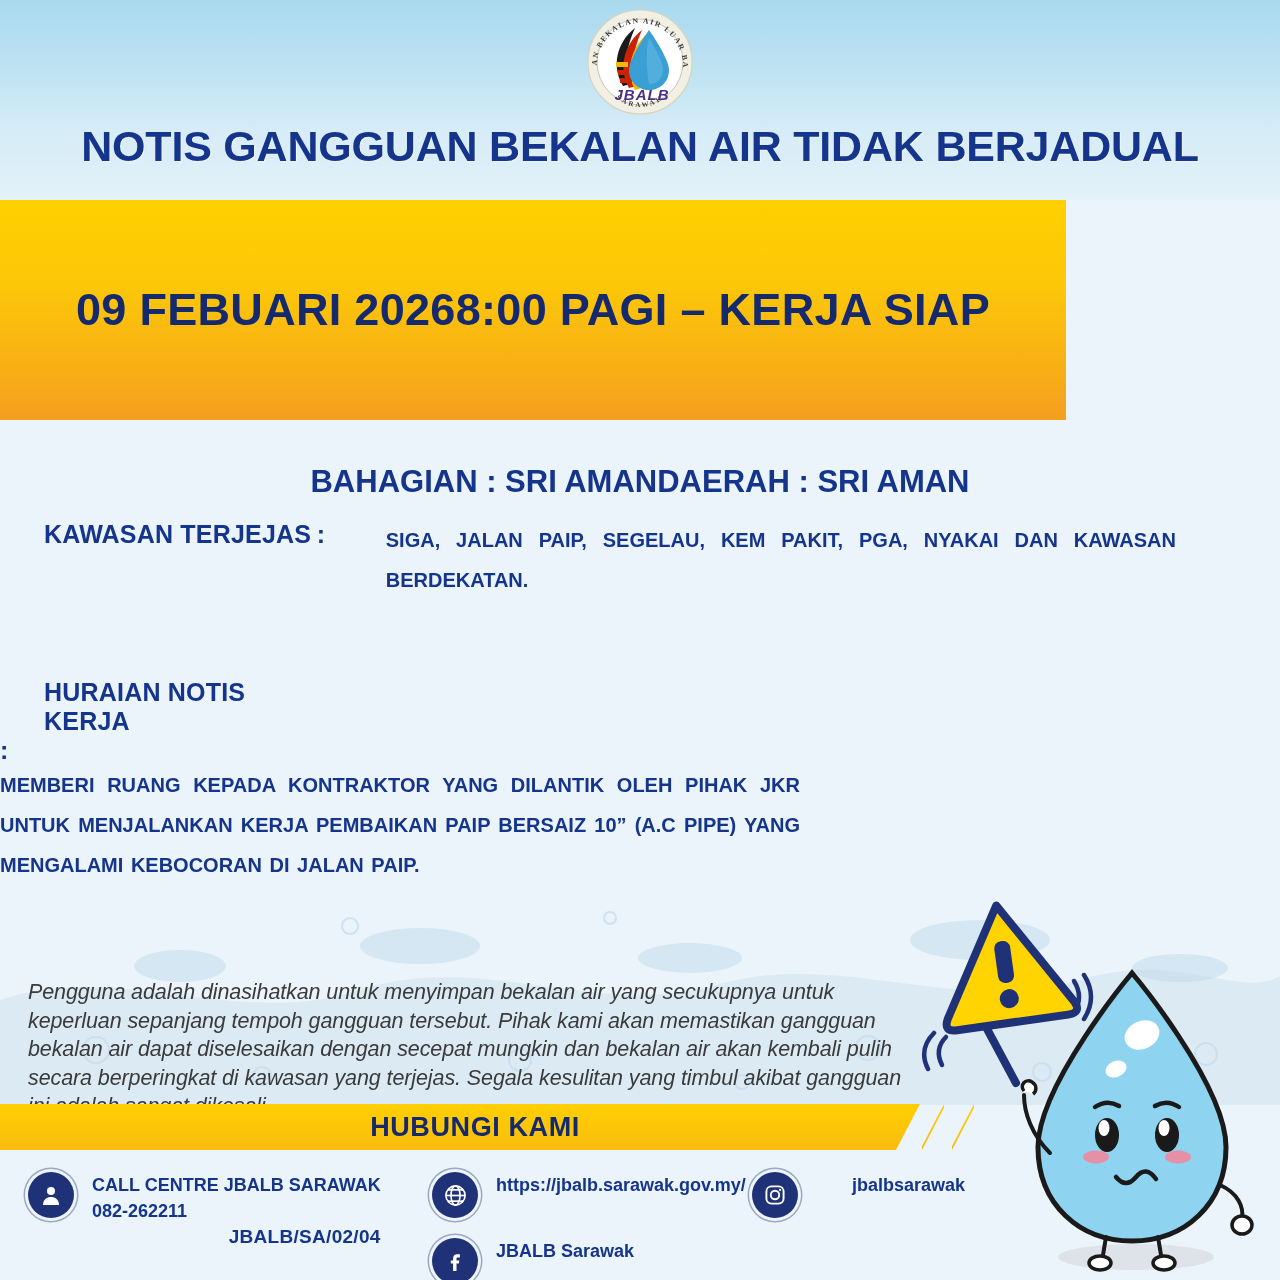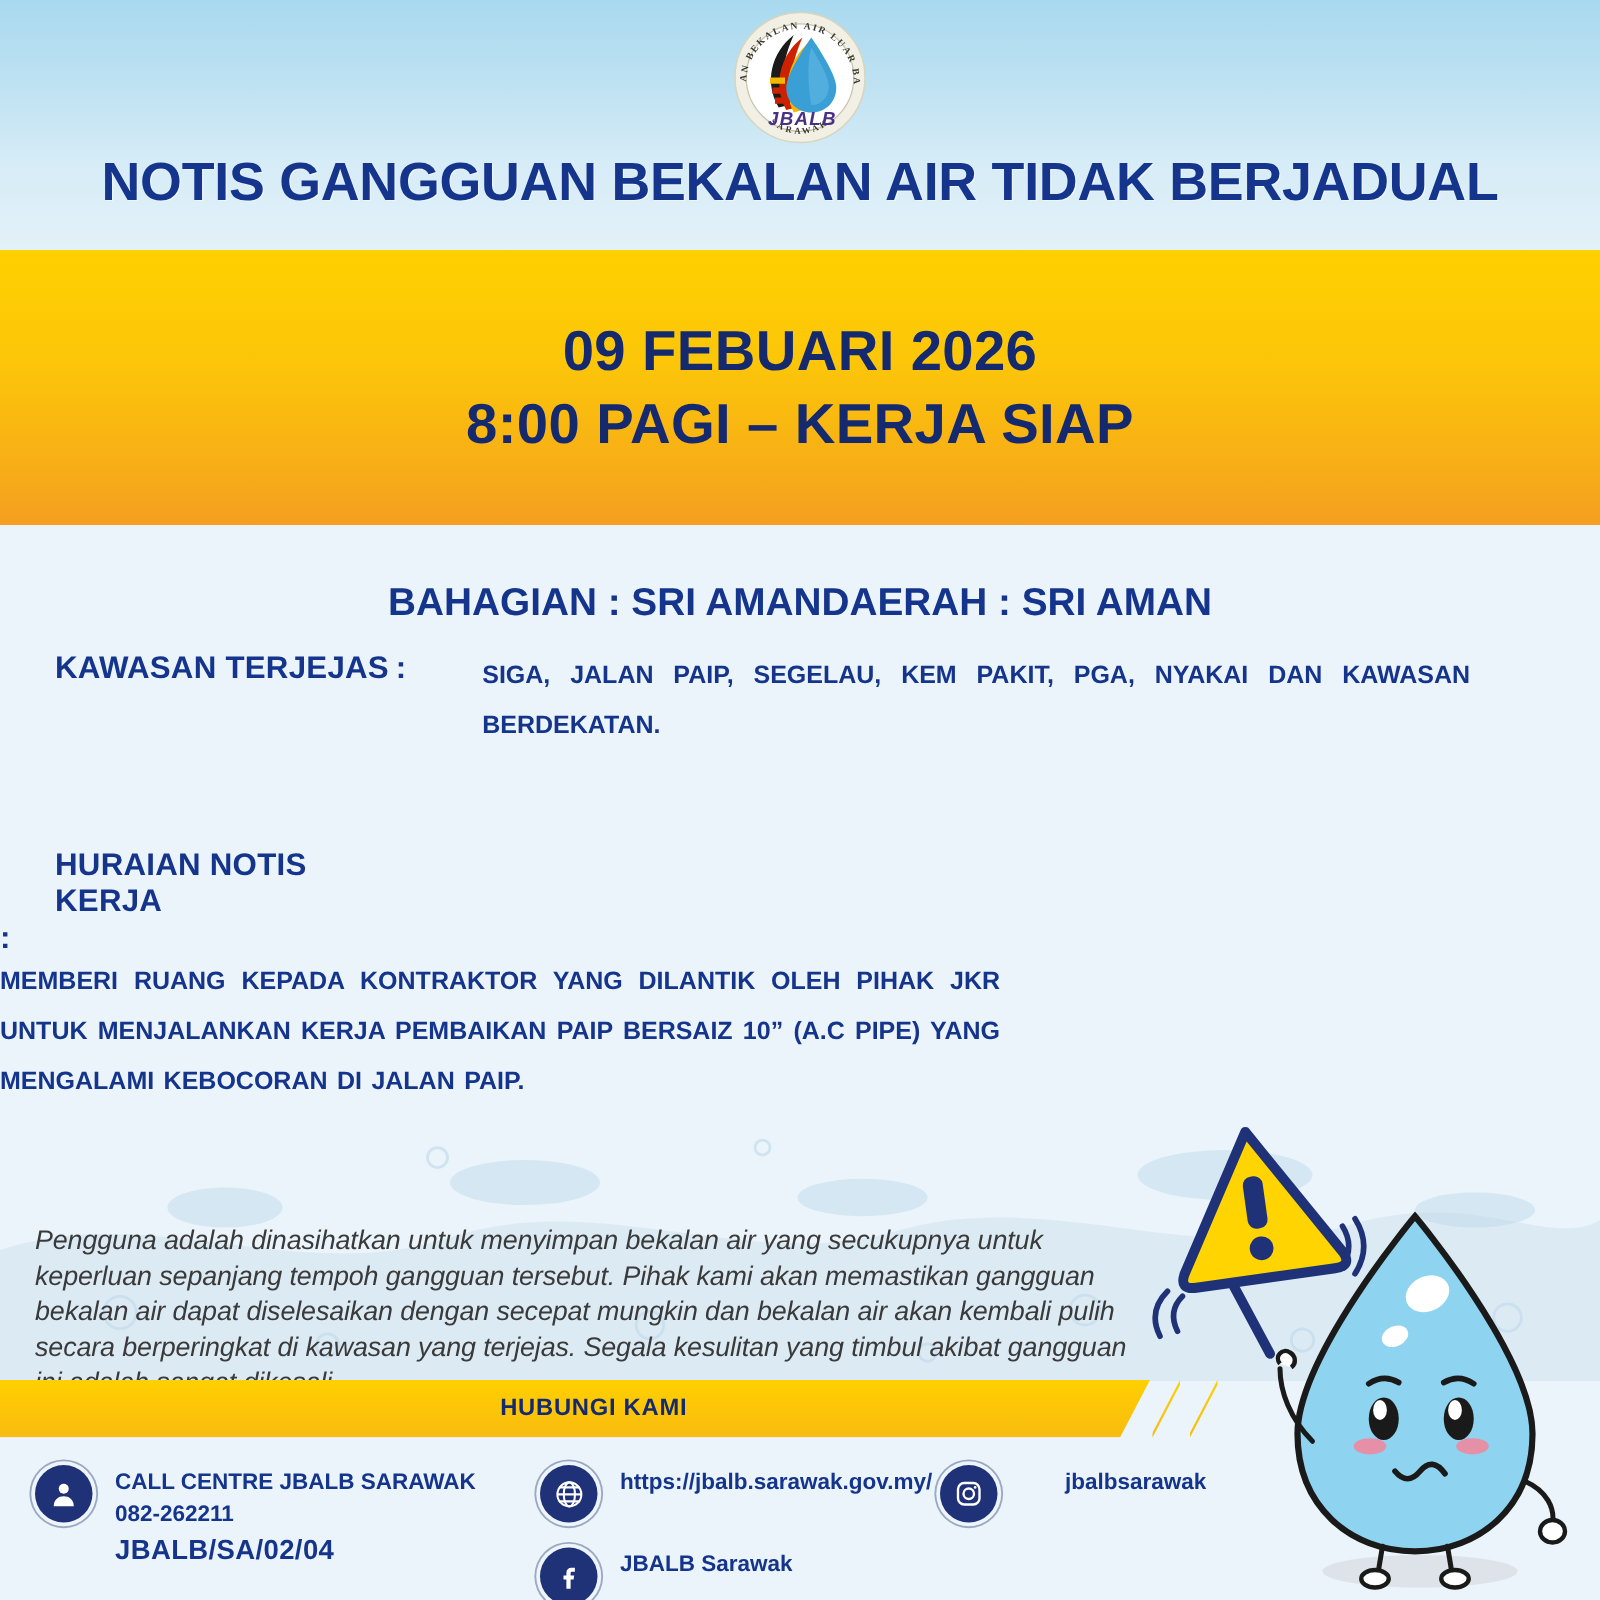--- a/index.html
+++ b/index.html
@@ -24,23 +24,23 @@
     position:absolute; left:0; top:122px; width:1280px;
     text-align:center;
     font-size:43px; font-weight:bold; letter-spacing:-0.2px;
     color:#15348c;
     text-shadow:1px 1px 0 rgba(255,255,255,.5);
     font-family:"Liberation Sans", sans-serif;
   }
 
   
   .date-banner {
-    position:absolute; left:0; top:200px; width:1280px; height:220px;
+    position:absolute; left:0; top:200px; width:1066px; height:220px;
     background:linear-gradient(180deg,#ffd000 0%, #fcc609 40%, #f8b015 75%, #f49f20 100%);
-    display:flex; flex-direction:column; align-items:center; justify-content:center;
+    display:flex; align-items:center; justify-content:center;
   }
   .date-line {
     font-size:45px; font-weight:bold; color:#152a6e;
     line-height:1.28; letter-spacing:0.3px;
   }
 
   
   .content { position:absolute; left:0; top:420px; width:1280px; height:470px; }
 
   .region-row {
@@ -84,21 +84,21 @@
   }
 
   
   .contact-bar {
     position:absolute; left:0; top:1104px; width:920px; height:46px;
     background:linear-gradient(180deg,#ffd000 0%, #f9bb10 100%);
     clip-path:polygon(0 0, 920px 0, 896px 46px, 0 46px);
     display:flex; align-items:center; justify-content:center;
   }
   .contact-bar span {
-    font-size:19px; font-weight:bold; color:#152a6e; letter-spacing:0.6px;
+    font-size:27px; font-weight:bold; color:#152a6e; letter-spacing:0.6px;
     margin-left:30px;
   }
   .slash {
     position:absolute; top:1104px; height:46px; width:22px;
     background:linear-gradient(180deg,#ffd000 0%, #f9bb10 100%);
     clip-path:polygon(24px 0, 100% 0, calc(100% - 24px) 100%, 0 100%);
   }
   #slash-1 { left:922px; }
   #slash-2 { left:952px; }
 
@@ -109,21 +109,21 @@
     width:46px; height:46px; border-radius:50%;
     background:#1f3278; display:flex; align-items:center; justify-content:center;
     color:#fff; flex:none;
     box-shadow:0 0 0 3px #eef5fa, 0 0 0 4.5px #9aa8c4;
   }
   .c-icon svg { display:block; }
   .c-text {
     margin-left:18px; color:#15348c; font-weight:bold;
     font-size:18px; line-height:1.42; padding-top:1px;
   }
-  .c-text .big { font-size:22px; letter-spacing:0.3px; }
+  .c-text .big { font-size:19px; letter-spacing:0.3px;text-align:right; }
 
   #contact-call  { left:28px;  top:12px; }
   #contact-web   { left:432px; top:12px; }
   #contact-fb    { left:432px; top:78px; }
   #contact-ig    { left:752px; top:12px;gap:36px; }
 
   
   .mascot { position:absolute; right:0px; top:885px; width:360px; height:395px; }
   .mascot svg { display:block; }
 </style>

